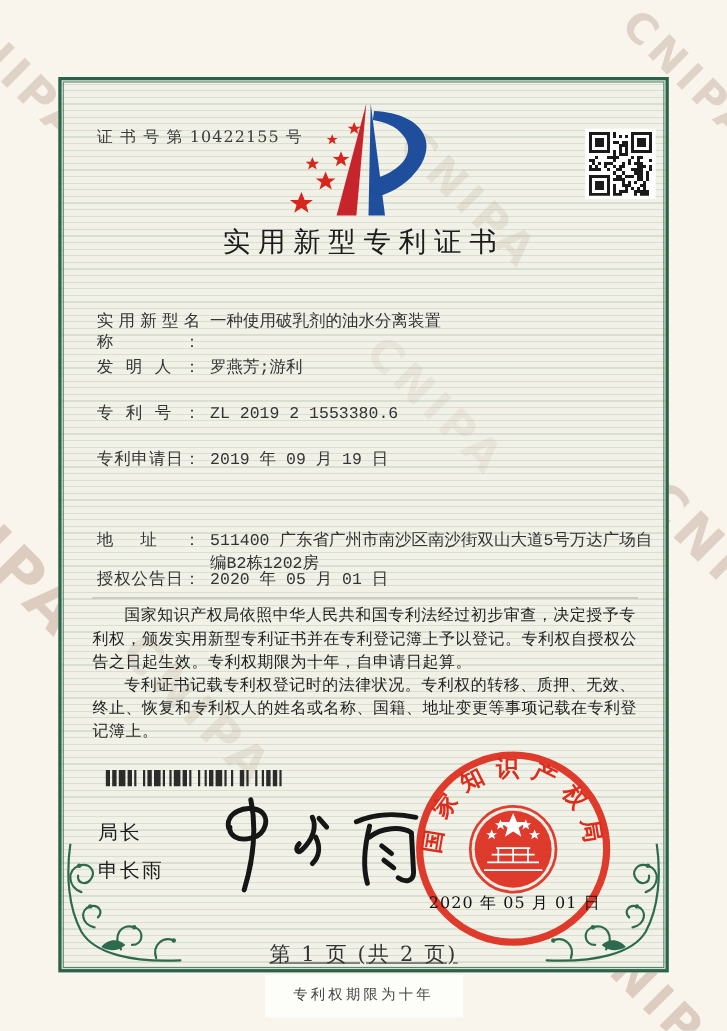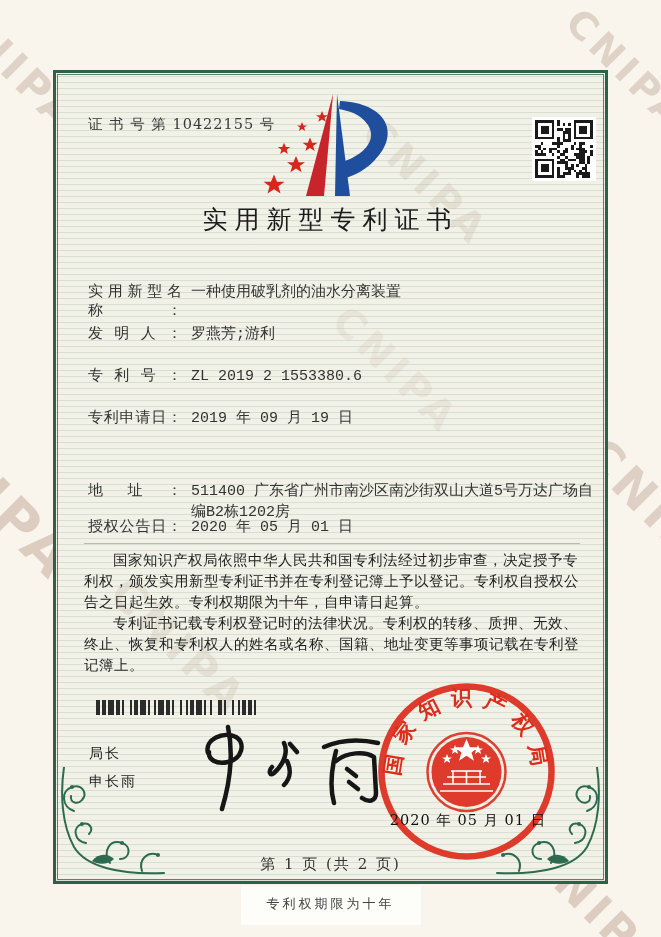--- a/index.html
+++ b/index.html
@@ -29,27 +29,27 @@
   .title{left:0;top:130px;width:100%;text-align:center;font-size:25px;font-weight:normal;
          color:#1c1c1c;letter-spacing:7px;}
   .row{left:32px;font-size:15px;color:#333;}
   .flabel{display:inline-block;width:94px;text-align:justify;text-align-last:justify;vertical-align:top;}
   .fval{display:inline-block;margin-left:9px;vertical-align:top;max-width:402px;line-height:21px;font-family:Liberation Mono, monospace;}
   .sep{left:28px;top:470px;width:496px;border-top:1px solid #bdb7ad;height:0;}
   .paras{left:28px;top:477px;width:499px;font-size:14.5px;line-height:21px;color:#1f1f1f;}
   .paras p{margin:0;text-indent:2em;letter-spacing:0.5px;}
   .barcode{left:40px;top:627px;width:176px;height:15px;font-size:0;white-space:nowrap;overflow:hidden;}
   .signer{left:33px;top:672px;font-family:Liberation Serif, serif;
-          font-size:14px;color:#1e1e1e;}
+          font-size:18px;color:#1e1e1e;}
   .signer div{margin-bottom:10px;letter-spacing:2px;}
   .signature{left:128px;top:648px;}
   .seal{left:318px;top:606px;width:185px;height:185px;}
   .seal-date{left:326px;top:738px;width:172px;text-align:center;font-size:14.5px;color:#111;
              letter-spacing:1px;z-index:3;}
-  .page-no{left:0;top:782px;width:100%;text-align:center;font-size:15px;color:#333;letter-spacing:2px;}
+  .page-no{left:0;top:782px;width:100%;text-align:center;font-size:19px;color:#333;letter-spacing:2px;text-decoration:underline;}
   .flourish{top:694px;width:108px;height:112px;}
   .flourish.left{left:2px;}
   .flourish.right{right:2px;transform:scaleX(-1);}
   .footer-note{position:absolute;left:0;top:886px;width:661px;text-align:center;}
   .footer-note span{display:inline-block;background:#fdfdfa;padding:9px 26px 12px 26px;
                     font-size:13px;color:#444;letter-spacing:3px;}
   .qr{left:476px;top:44px;width:64px;height:64px;background:#fff;padding:3px;box-sizing:border-box;}
   .logo{left:200px;top:16px;}
 </style>
 </head>

